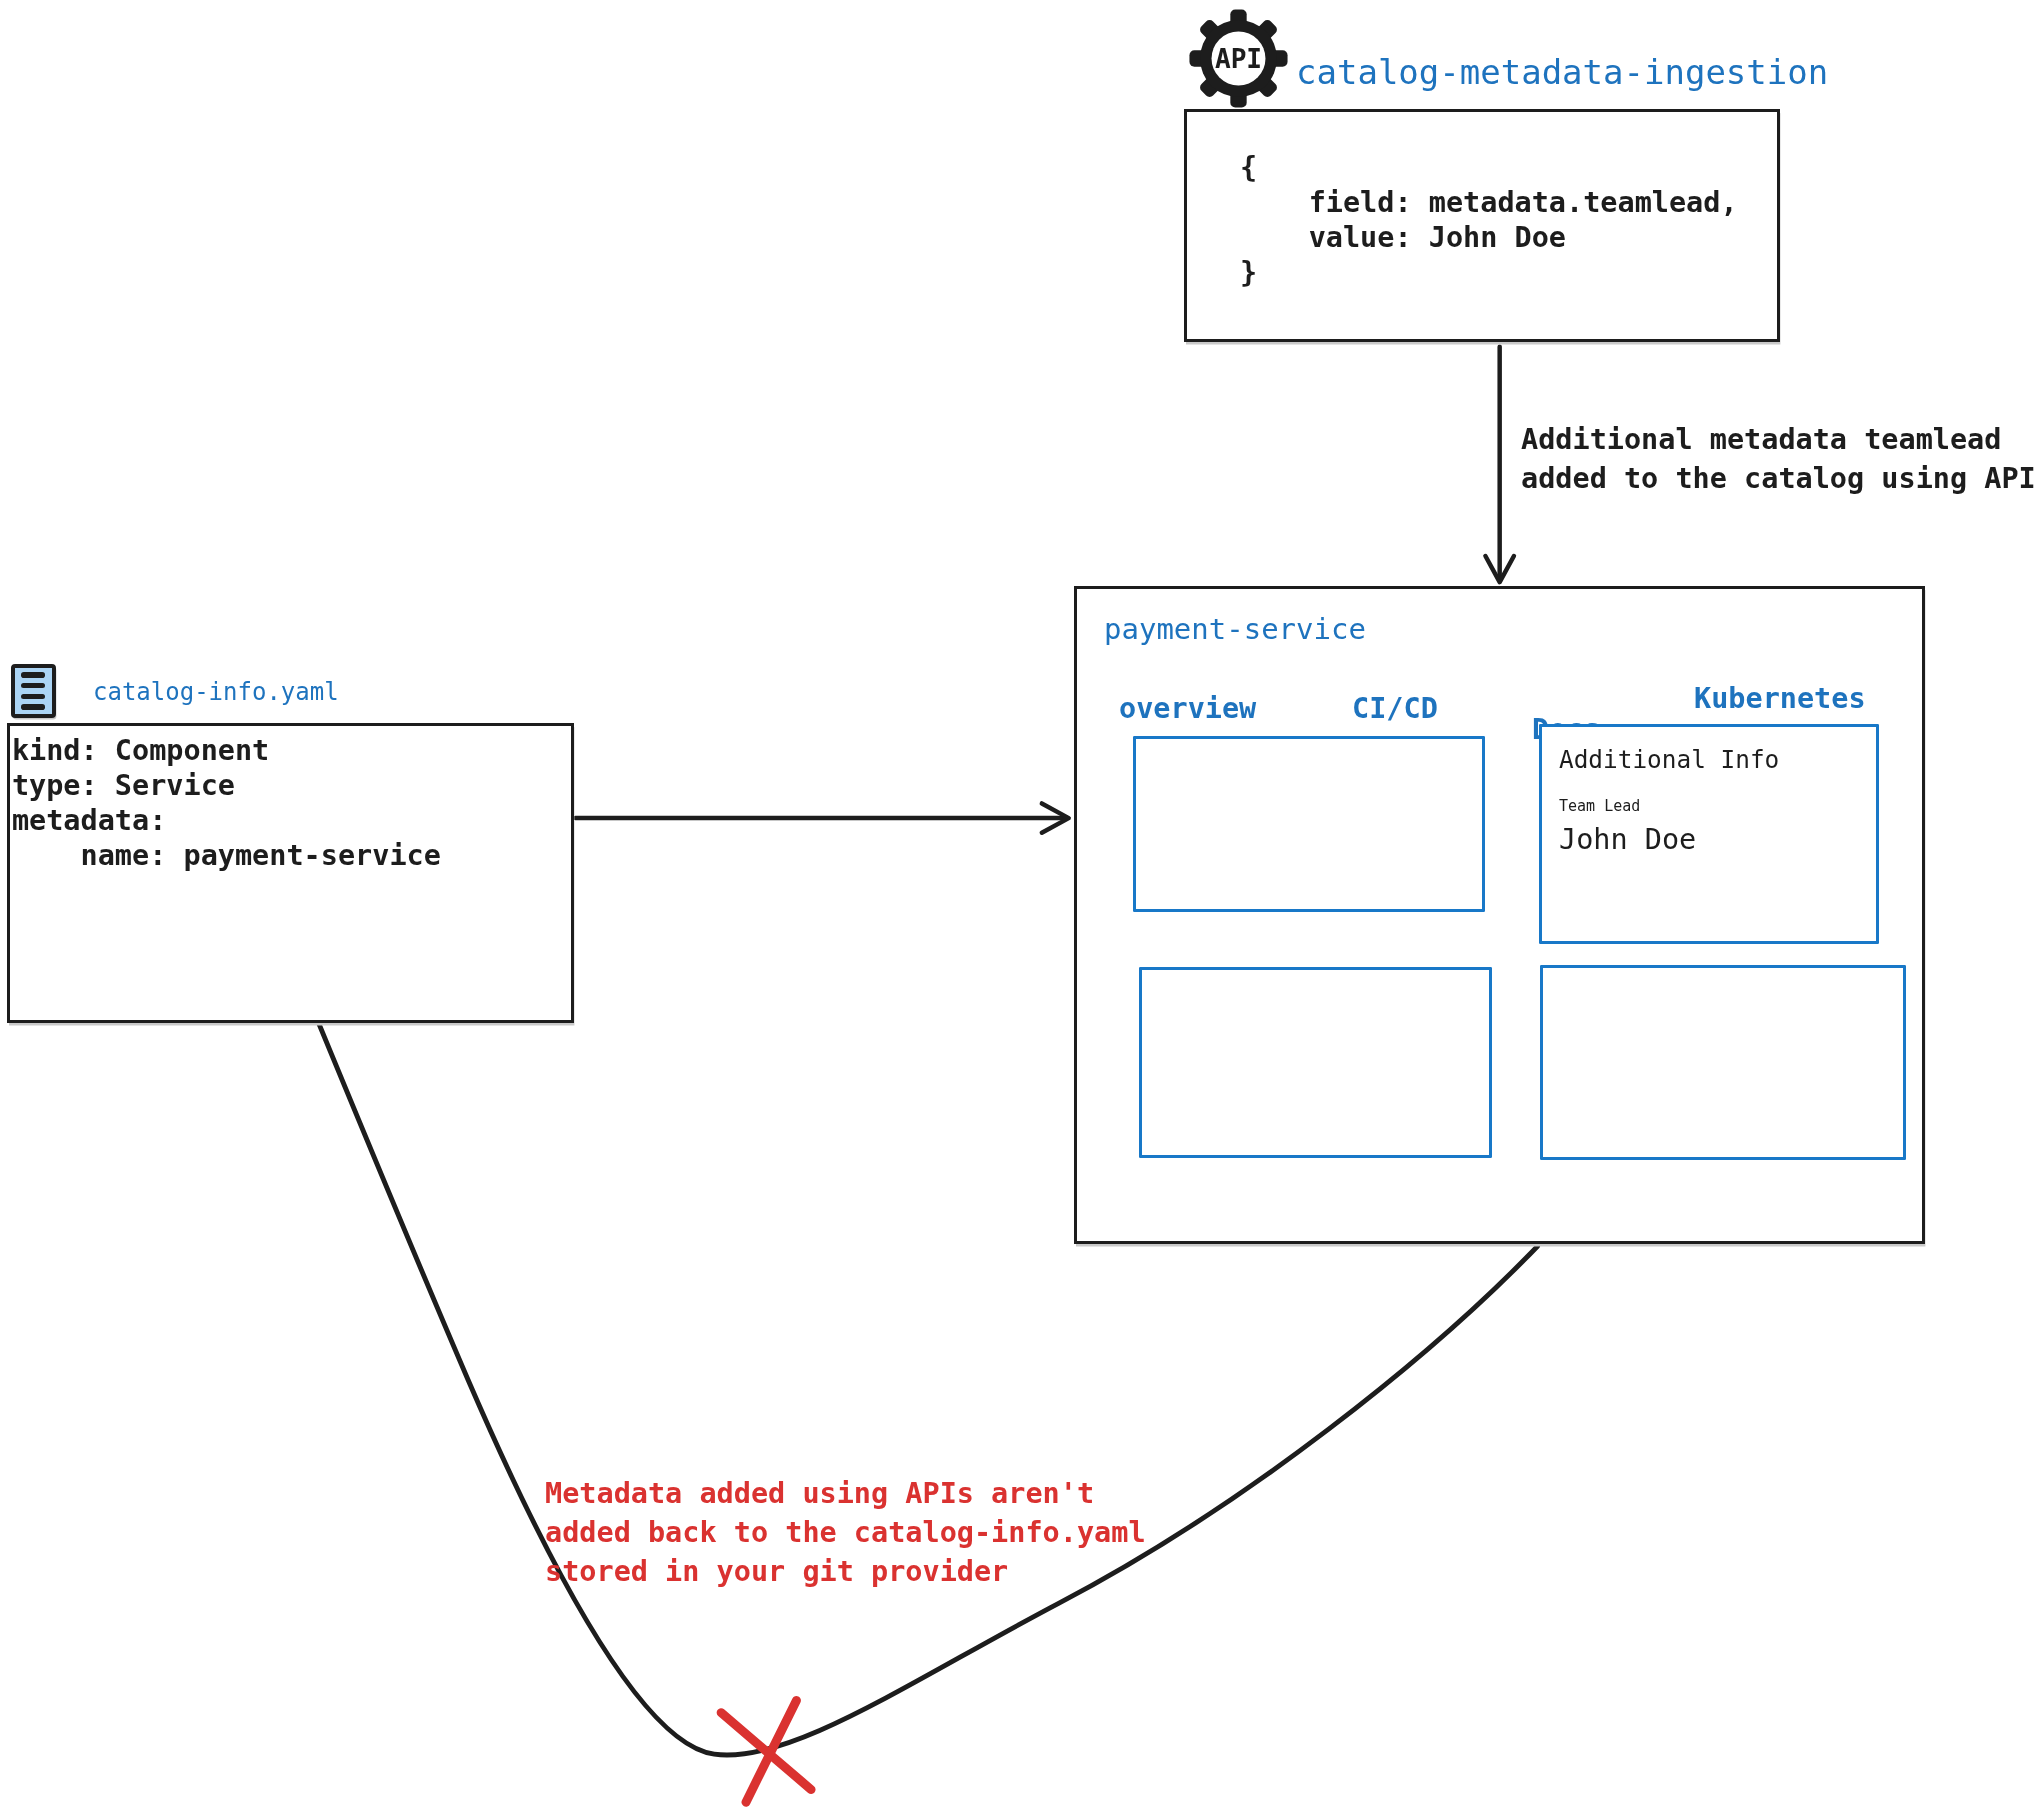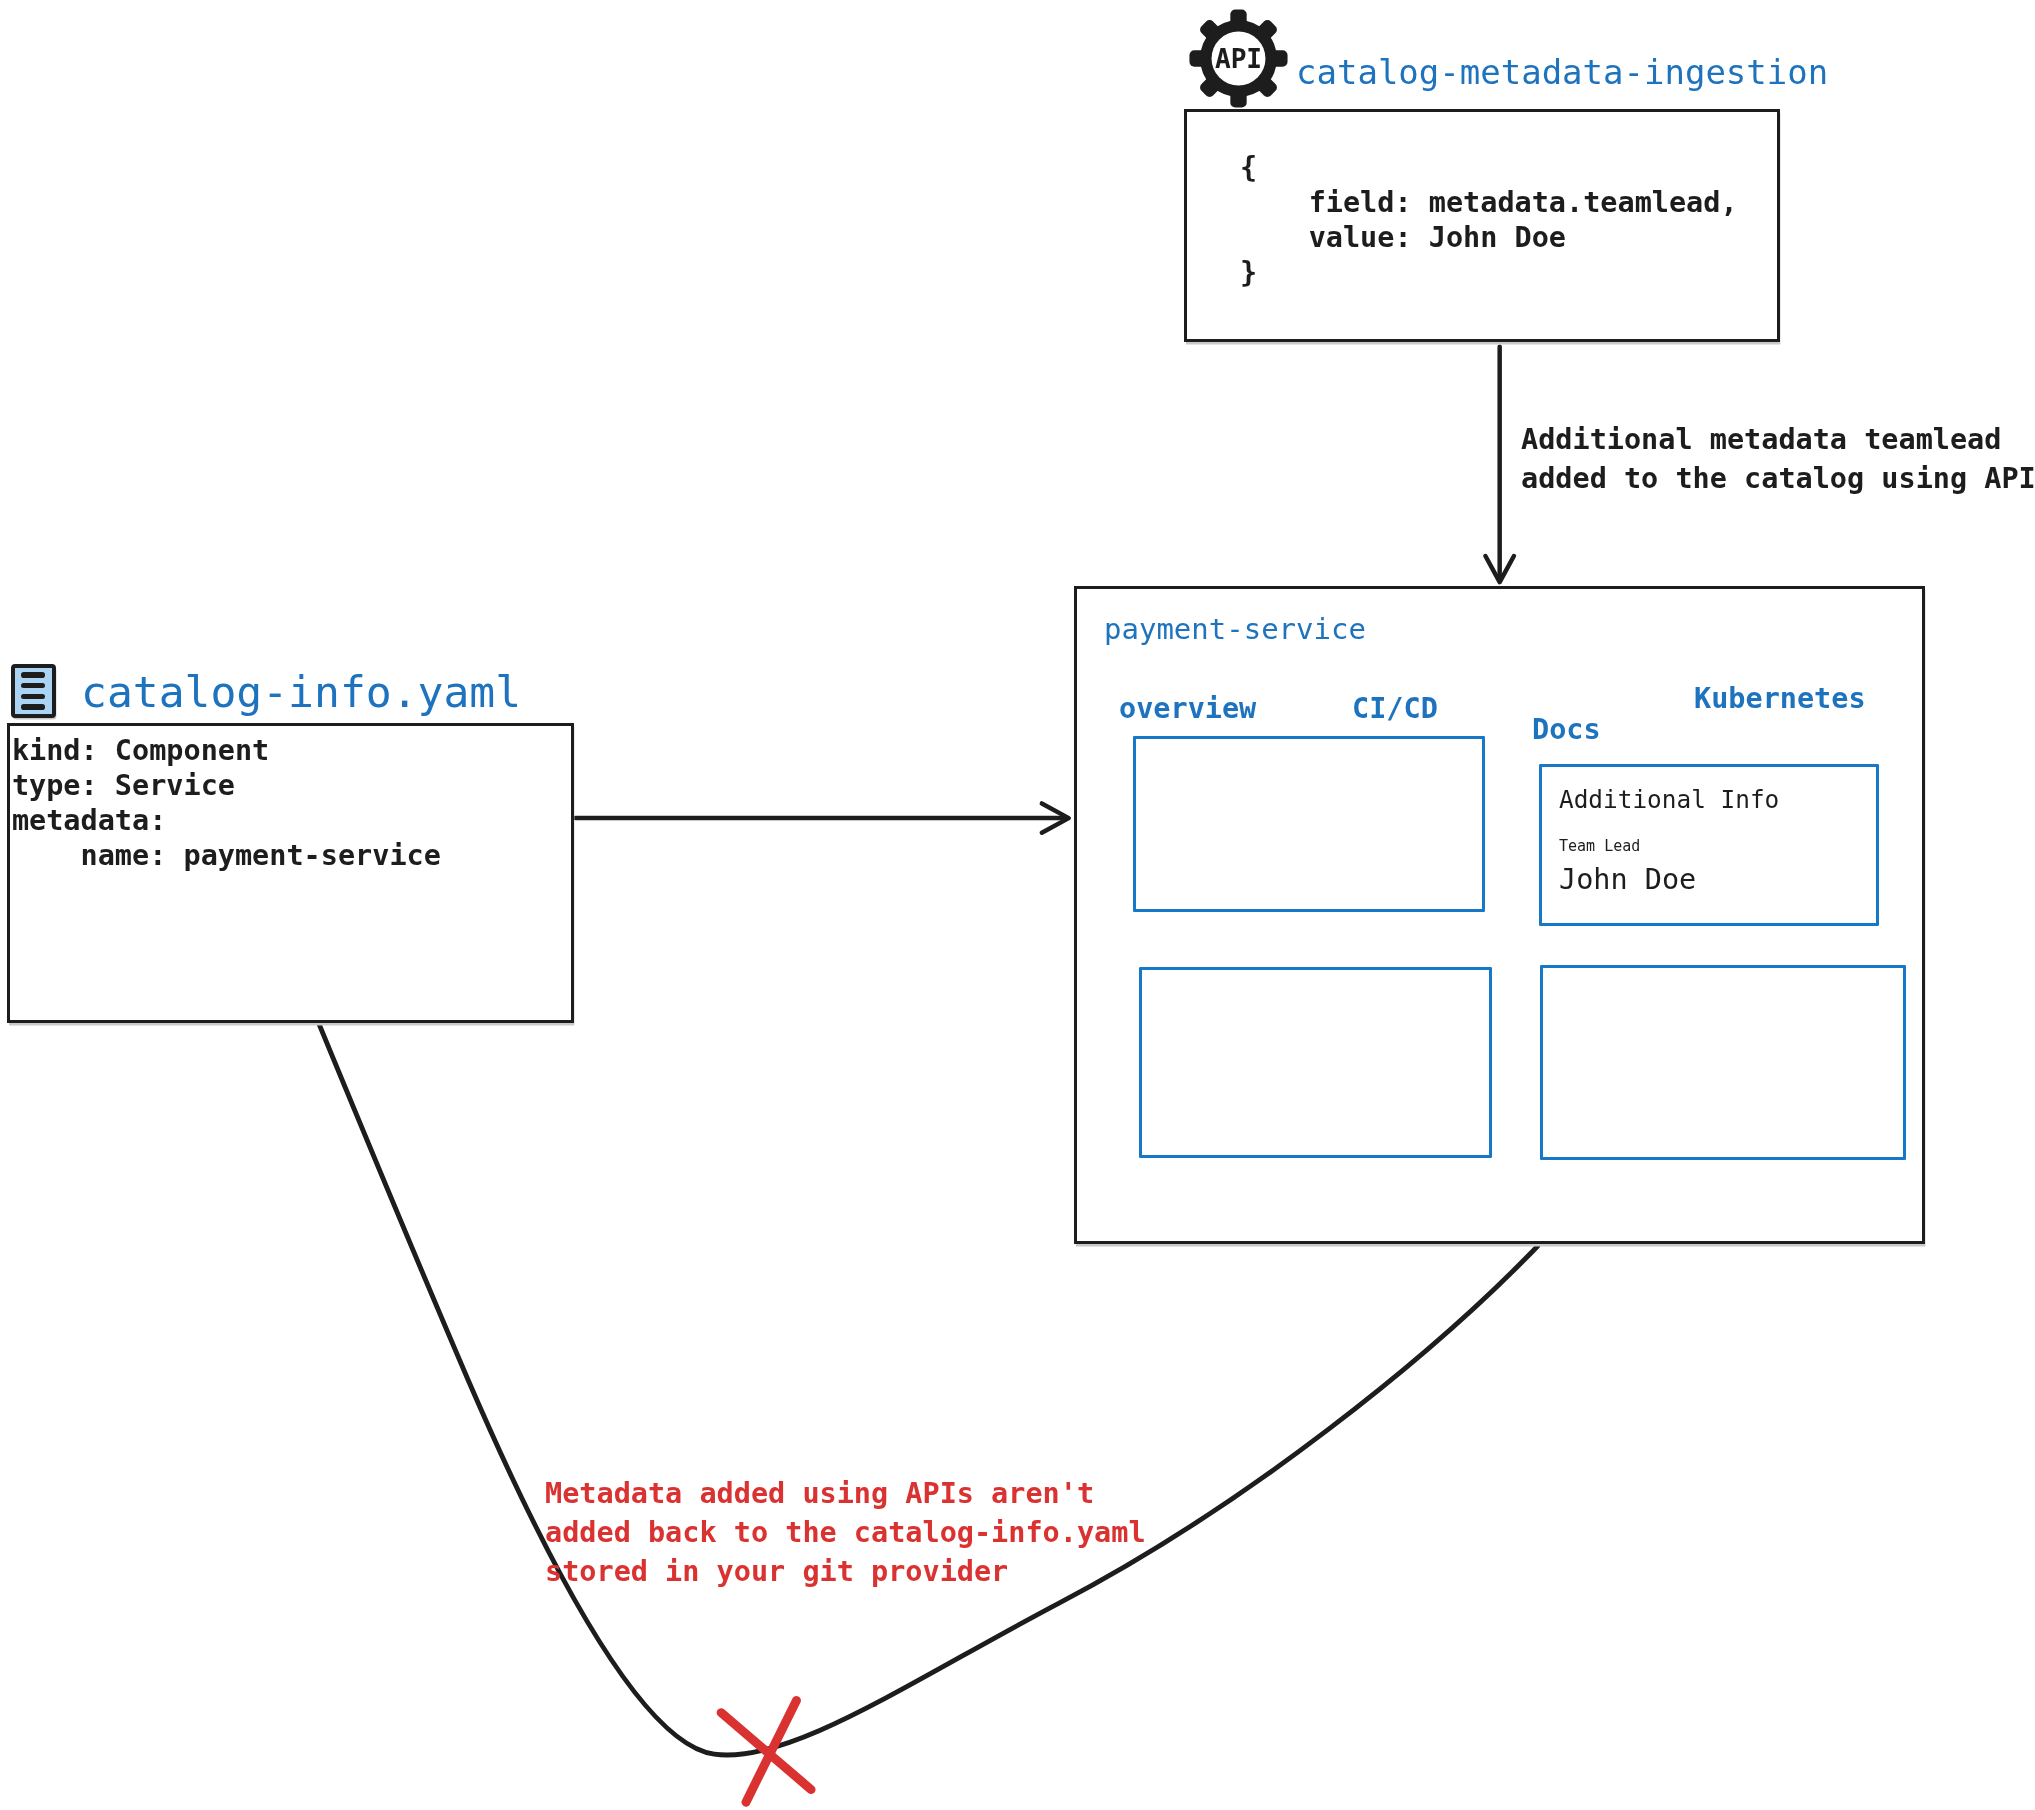--- a/index.html
+++ b/index.html
@@ -95,21 +95,21 @@
     <div class="label-line">added to the catalog using APIs</div>
   </div>
 
   <div class="doc-icon">
     <div class="doc-bar"></div>
     <div class="doc-bar"></div>
     <div class="doc-bar"></div>
     <div class="doc-bar"></div>
   </div>
 
-  <div class="abs blue bold" style="left:81px;top:674px;font-size:43px;line-height:37px;">catalog-info.yaml</div>
+  <div class="abs blue bold" style="left:93px;top:674px;font-size:24px;line-height:37px;">catalog-info.yaml</div>
 
   <div class="ink-box" style="left:6.5px;top:723px;width:567px;height:300px;">
     <div style="margin:7px 0 0 2.4px;">
       <div class="code-line">kind: Component</div>
       <div class="code-line">type: Service</div>
       <div class="code-line">metadata:</div>
       <div class="code-line">    name: payment-service</div>
     </div>
   </div>
 
@@ -118,21 +118,21 @@
 
   <div class="abs blue bold" style="left:1104px;top:614px;font-size:29px;line-height:30px;">payment-service</div>
 
   <div class="tab" style="left:1119px;top:694px;">overview</div>
   <div class="tab" style="left:1352px;top:694px;">CI/CD</div>
   <div class="tab" style="left:1532px;top:671px;margin-top:44px;">Docs</div>
   <div class="tab" style="left:1694px;top:684px;">Kubernetes</div>
 
   <div class="panel" style="left:1133px;top:736px;width:352px;height:176px;"></div>
 
-  <div class="panel" style="left:1539px;top:764px;width:340px;height:162px;padding-left:48px;">
+  <div class="panel" style="left:1539px;top:724px;width:340px;height:220px;padding-left:48px;">
     <div style="position:absolute;left:17px;top:19px;font-size:24.4px;line-height:27px;">Additional Info</div>
     <div style="position:absolute;left:17px;top:68px;font-size:15px;line-height:23px;">Team Lead</div>
     <div style="position:absolute;left:17px;top:96px;font-size:28.5px;line-height:33px;">John Doe</div>
   </div>
 
   <div class="panel" style="left:1139px;top:967px;width:353px;height:191px;"></div>
   <div class="panel" style="left:1540px;top:965px;width:366px;height:195px;"></div>
 
   <div class="abs red" style="left:545px;top:1474px;">
     <div class="label-line">Metadata added using APIs aren't</div>

